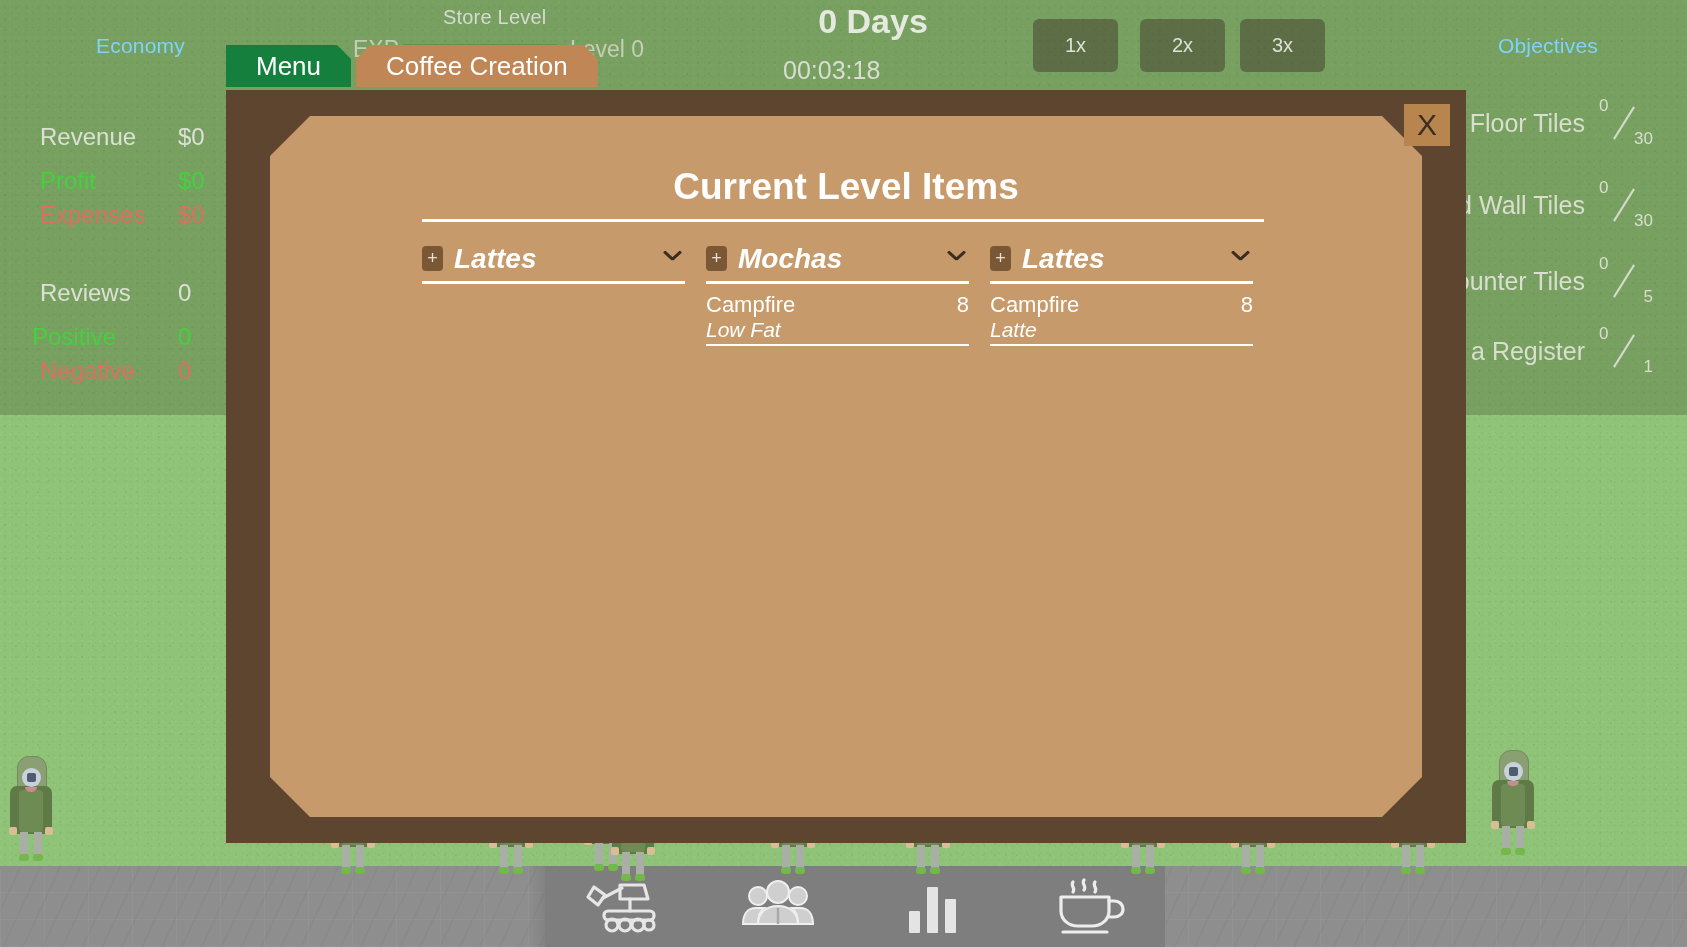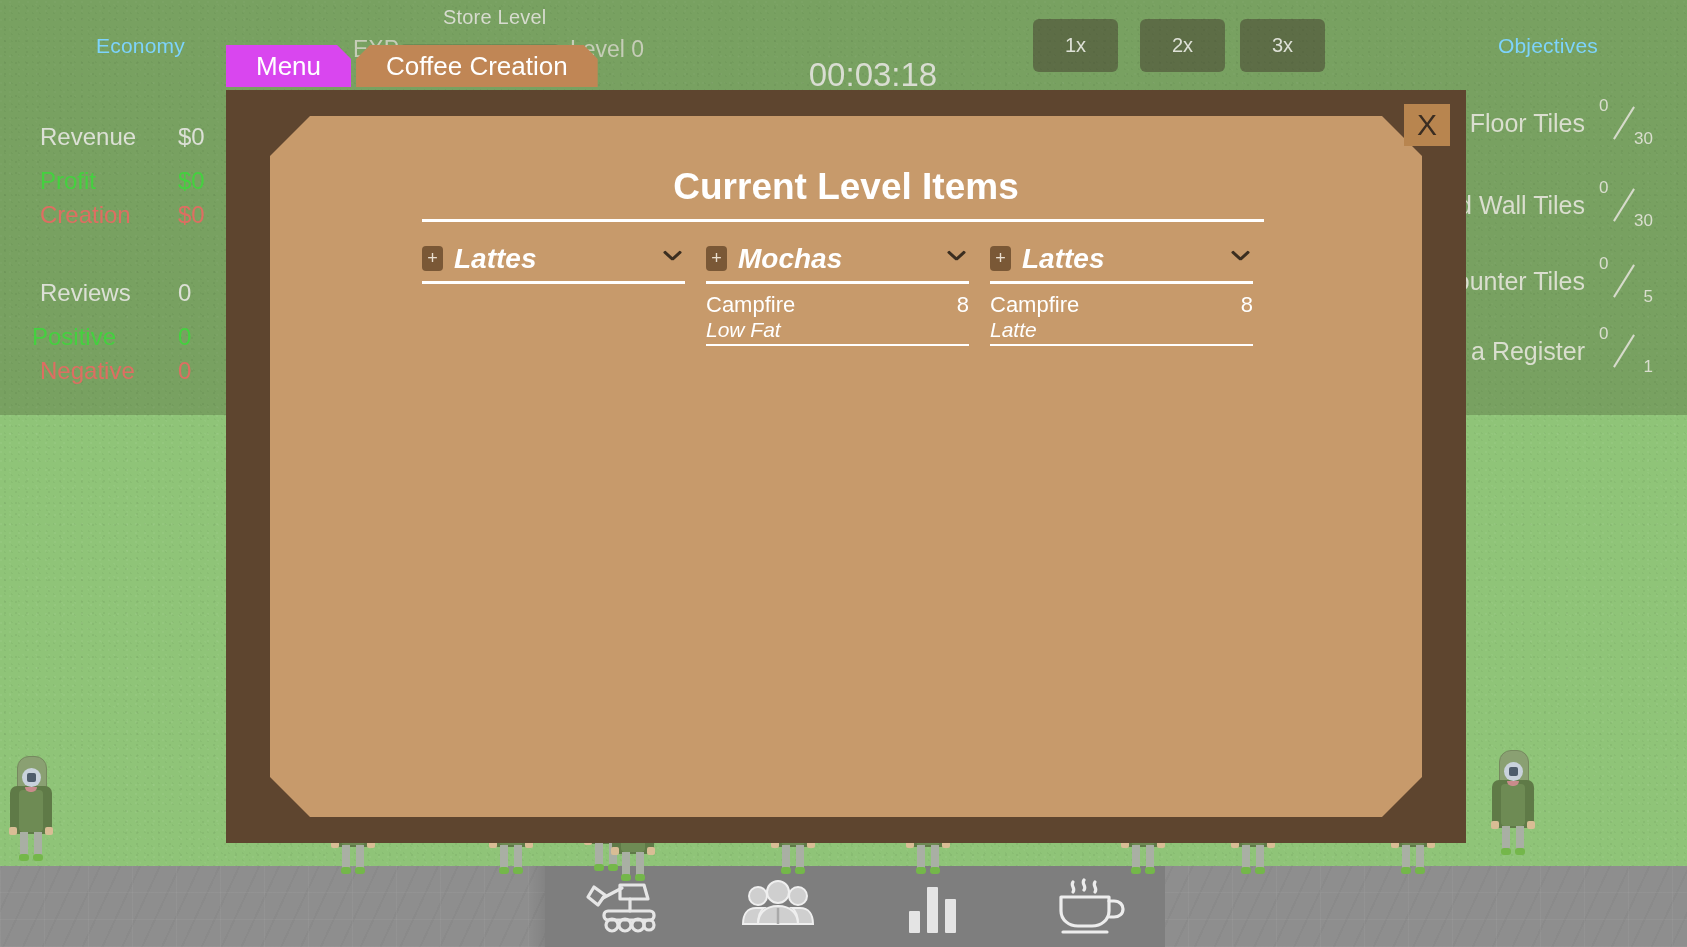--- a/index.html
+++ b/index.html
@@ -176,22 +176,22 @@
   }
 
   
   .days {
     position: absolute; left: 783px; top: 2px;
     width: 180px; text-align: center;
     font-size: 34px; font-weight: bold; color: #E6E9E0;
   }
   .clock {
     position: absolute; left: 783px; top: 56px;
-    width: 180px; text-align: center;
-    font-size: 33px; color: #D9DDD2;
+    width: 180px; 
+    font-size: 25px; color: #D9DDD2;
   }
 
   
   .speed-btn {
     position: absolute;
     top: 19px;
     width: 85px; height: 53px;
     background: rgba(60,48,40,0.46);
     border-radius: 6px;
     color: #DEE1D7;
@@ -253,21 +253,21 @@
     padding: 0 30px;
     display: flex; align-items: center; justify-content: center;
     color: #FFFFFF;
     font-size: 26px;
     cursor: pointer;
     clip-path: polygon(0 0, calc(100% - 14px) 0, 100% 14px, 100% 100%, 0 100%);
   }
   .tab.left-bevel {
     clip-path: polygon(14px 0, calc(100% - 14px) 0, 100% 14px, 100% 100%, 0 100%, 0 14px);
   }
-  .tab.active { background: #d946ef; }
+  .tab.active { background: #15803d; }
   .tab.inactive { background: #C08655; }
   .tab-gap { width: 5px; }
 
   .modal {
     position: absolute;
     left: 226px; top: 90px;
     width: 1240px; height: 753px;
     background: #5E452F;
     z-index: 30;
   }
@@ -571,21 +571,21 @@
   <div id="economy-rows">
       <div class="eco-row" style="top: 123px; left: 0px; width: 215px;">
         <span class="eco-label c-white" style="left: 40px;">Revenue</span>
         <span class="eco-value c-white" style="left: 178px;">$0</span>
       </div>
       <div class="eco-row" style="top: 167px; left: 0px; width: 215px;">
         <span class="eco-label c-green" style="left: 40px;">Profit</span>
         <span class="eco-value c-green" style="left: 178px;">$0</span>
       </div>
       <div class="eco-row" style="top: 201px; left: 0px; width: 215px;">
-        <span class="eco-label c-red" style="left: 40px;">Creation</span>
+        <span class="eco-label c-red" style="left: 40px;">Expenses</span>
         <span class="eco-value c-red" style="left: 178px;">$0</span>
       </div>
       <div class="eco-row" style="top: 279px; left: 0px; width: 215px;">
         <span class="eco-label c-white" style="left: 40px;">Reviews</span>
         <span class="eco-value c-white" style="left: 178px;">0</span>
       </div>
       <div class="eco-row" style="top: 323px; left: 0px; width: 215px;">
         <span class="eco-label c-green" style="left: 32px;">Positive</span>
         <span class="eco-value c-green" style="left: 178px;">0</span>
       </div>
@@ -593,20 +593,21 @@
         <span class="eco-label c-red" style="left: 40px;">Negative</span>
         <span class="eco-value c-red" style="left: 178px;">0</span>
       </div>
     </div>
 
   <div class="panel-title store-level-title">Store Level</div>
   <div class="exp-label">EXP</div>
   <div class="exp-bar"></div>
   <div class="level-label">Level 0</div>
 
+  <div class="days">0 Days</div>
   <div class="clock">00:03:18</div>
 
   <div id="speed-buttons">
       <div class="speed-btn" style="left: 1033px;">
         <span>1x</span>
       </div>
       <div class="speed-btn" style="left: 1140px; align-items: center;">
         <span>2x</span>
       </div>
       <div class="speed-btn" style="left: 1240px;">

